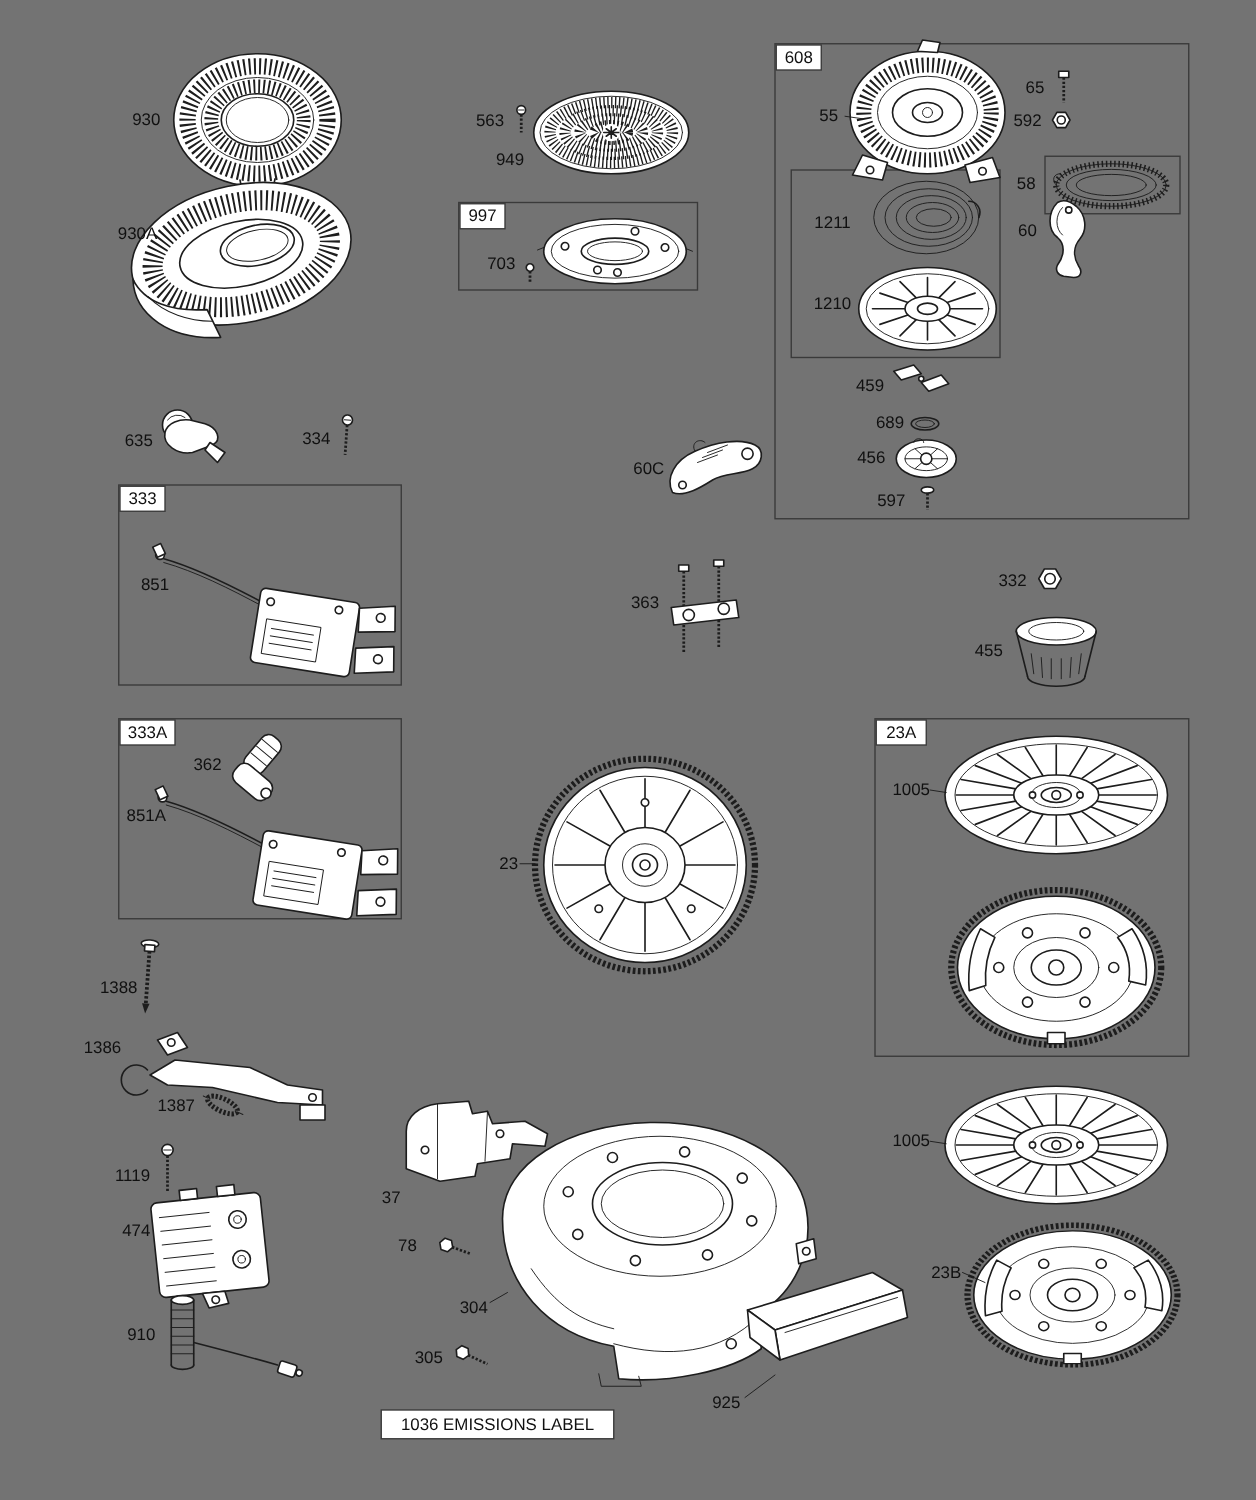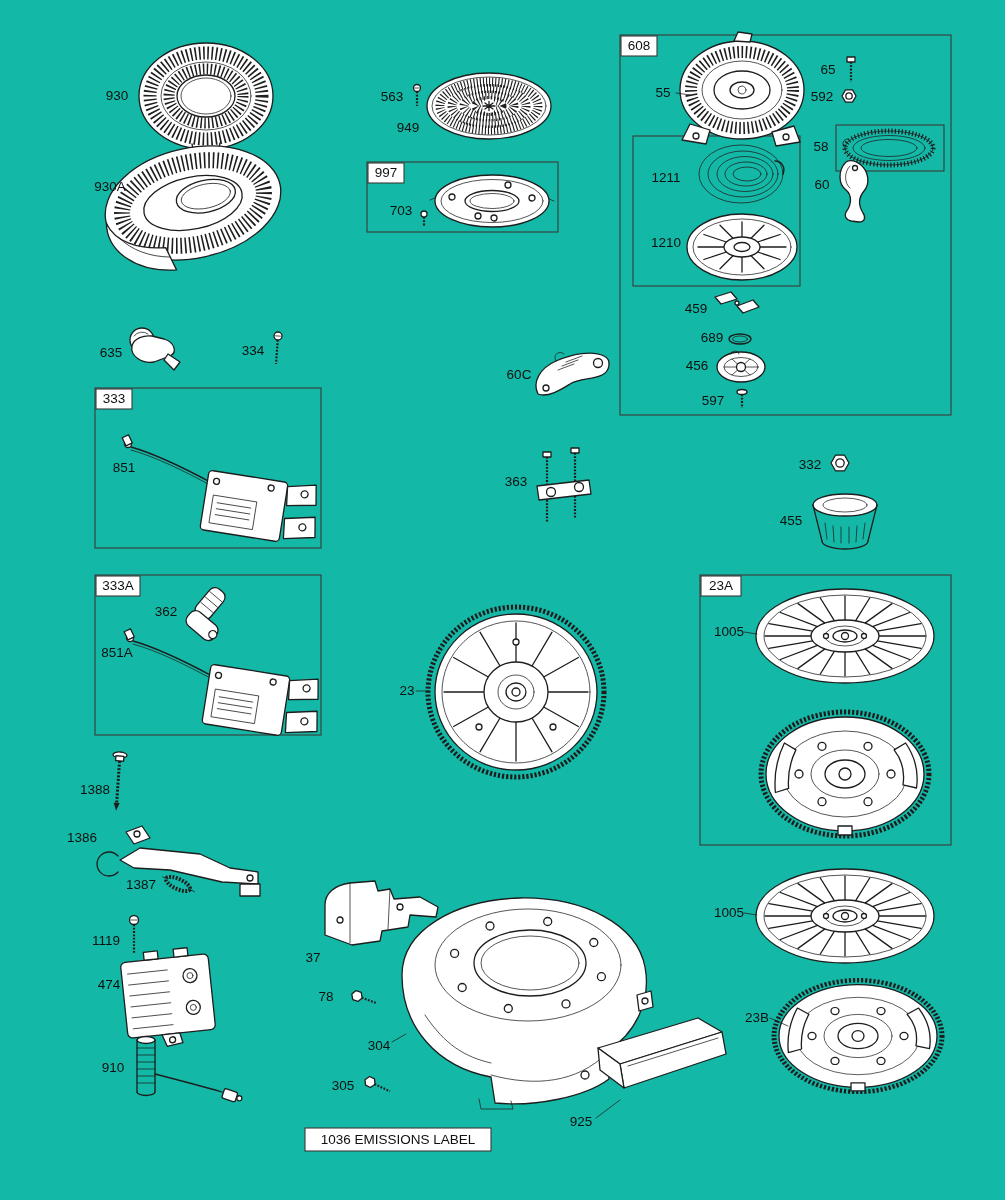--- a/index.html
+++ b/index.html
@@ -1,16 +1,16 @@
 <!DOCTYPE html>
 <html><head>
 <meta charset="utf-8">
 <style>
   html,body{margin:0;padding:0;background:#fff}
-  .stage{position:relative;width:1005px;height:1200px;background:#14b8a6;overflow:hidden}
+  .stage{position:relative;width:1005px;height:1200px;background:#737373;overflow:hidden}
   svg{display:block}
   .o{fill:#fff;stroke:#1d1d1d;stroke-width:1.3;stroke-linejoin:round}
   .l{fill:none;stroke:#1d1d1d;stroke-width:1.3;stroke-linecap:round;stroke-linejoin:round}
   .t{stroke-width:.75}
   .s{fill:#1d1d1d;stroke:none}
   .teeth{fill:none;stroke:#1d1d1d;stroke-width:5;stroke-dasharray:2.2 1.9}
   .hatch13{fill:none;stroke:#1d1d1d;stroke-width:13;stroke-dasharray:1.6 2.6}
   .hatch16{fill:none;stroke:#1d1d1d;stroke-width:16;stroke-dasharray:1.6 2.8}
   .hatch12{fill:none;stroke:#1d1d1d;stroke-width:12;stroke-dasharray:1.6 2.6}
   .hatch11{fill:none;stroke:#1d1d1d;stroke-width:11;stroke-dasharray:1.5 2.4}

